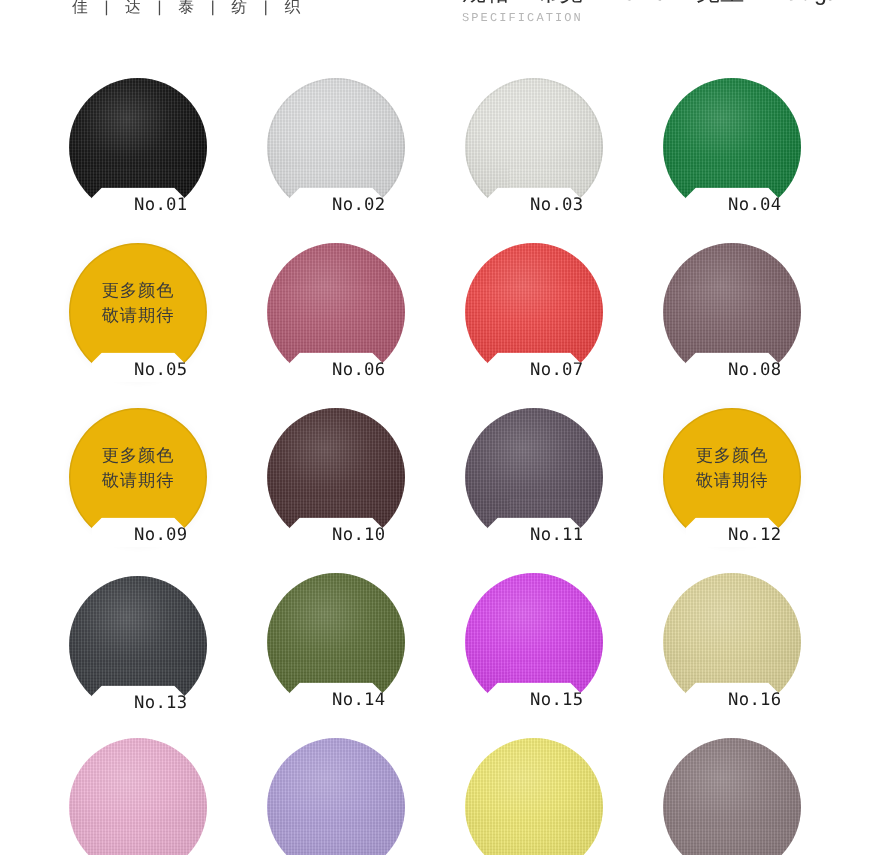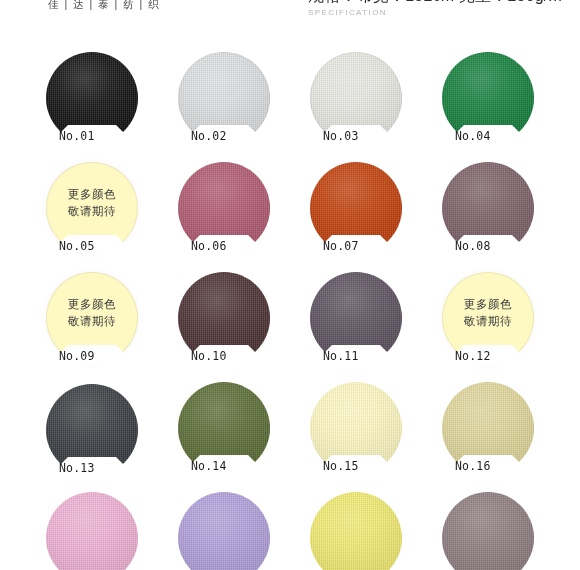--- a/index.html
+++ b/index.html
@@ -15,20 +15,21 @@
     position: relative;
   }
 
   
   #header {
     position: absolute;
     left: 0;
     top: 0;
     width: 580px;
     height: 46px;
+    font-family: Liberation Mono, monospace;
   }
   #brand-text {
     position: absolute;
     left: 48px;
     top: -2px;
     font-size: 10.5px;
     color: #4a4a4a;
     letter-spacing: 1.5px;
     white-space: nowrap;
   }
@@ -100,21 +101,21 @@
       rgba(255,255,255,0.16) 0%,
       rgba(255,255,255,0.05) 45%,
       rgba(0,0,0,0.05) 100%);
     pointer-events: none;
   }
   
   .swatch.pale {
     box-shadow: inset 0 0 0 1px rgba(0,0,0,0.055);
   }
   .swatch.placeholder {
-    background: #fef9c3;
+    background: #eab308;
     box-shadow: inset 0 0 0 1px rgba(0,0,0,0.075),
                 0 0 6px rgba(0,0,0,0.045);
   }
 
   
   .notch {
     position: absolute;
     left: 50%;
     transform: translateX(-50%);
     bottom: -1px;
@@ -122,21 +123,21 @@
     height: 20px;
     background: #ffffff;
     clip-path: polygon(7px 0px, 55px 0px, 62px 7px, 62px 20px, 0px 20px, 0px 7px);
   }
   .swatch-label {
     position: absolute;
     left: 50%;
     transform: translateX(-50%);
     bottom: 0px;
     width: 66px;
-    text-align: left;
+    text-align: right;
     font-family: "DejaVu Sans Mono", monospace;
     font-size: 11.5px;
     color: #1d1d1d;
     letter-spacing: 0.2px;
     line-height: 15px;
     white-space: nowrap;
   }
   .placeholder-text {
     position: absolute;
     left: 0;
@@ -205,21 +206,21 @@
     </div>
     <div class="swatch-cell" style="left: 158px; top: 110px;">
       <div class="swatch" style="background: rgb(178, 90, 114);">
         <div class="weave"></div>
         <div class="sheen"></div>
         <div class="notch"></div>
         <div class="swatch-label">No.06</div>
       </div>
     </div>
     <div class="swatch-cell" style="left: 290px; top: 110px;">
-      <div class="swatch" style="background: #c2410c;">
+      <div class="swatch" style="background: #ef4444;">
         <div class="weave"></div>
         <div class="sheen"></div>
         <div class="notch"></div>
         <div class="swatch-label">No.07</div>
       </div>
     </div>
     <div class="swatch-cell" style="left: 422px; top: 110px;">
       <div class="swatch" style="background: rgb(125, 98, 105);">
         <div class="weave"></div>
         <div class="sheen"></div>
@@ -273,21 +274,21 @@
     </div>
     <div class="swatch-cell" style="left: 158px; top: 330px;">
       <div class="swatch" style="background: rgb(91, 110, 54); text-decoration: underline;">
         <div class="weave"></div>
         <div class="sheen"></div>
         <div class="notch"></div>
         <div class="swatch-label">No.14</div>
       </div>
     </div>
     <div class="swatch-cell" style="left: 290px; top: 330px;">
-      <div class="swatch" style="background: #fef9c3;">
+      <div class="swatch" style="background: #d946ef;">
         <div class="weave"></div>
         <div class="sheen"></div>
         <div class="notch"></div>
         <div class="swatch-label">No.15</div>
       </div>
     </div>
     <div class="swatch-cell" style="left: 422px; top: 330px;">
       <div class="swatch" style="background: rgb(224, 215, 156);">
         <div class="weave"></div>
         <div class="sheen"></div>

